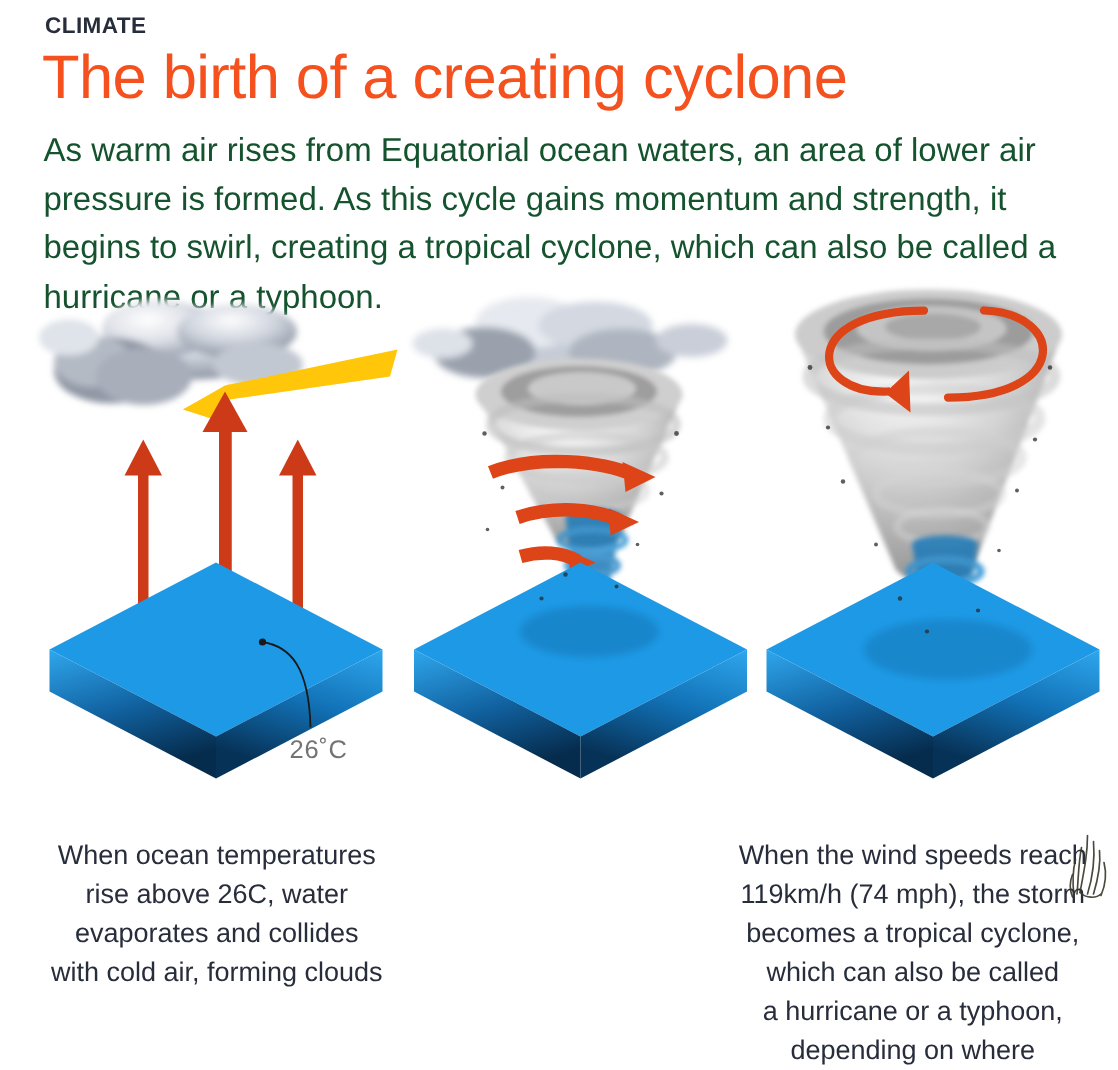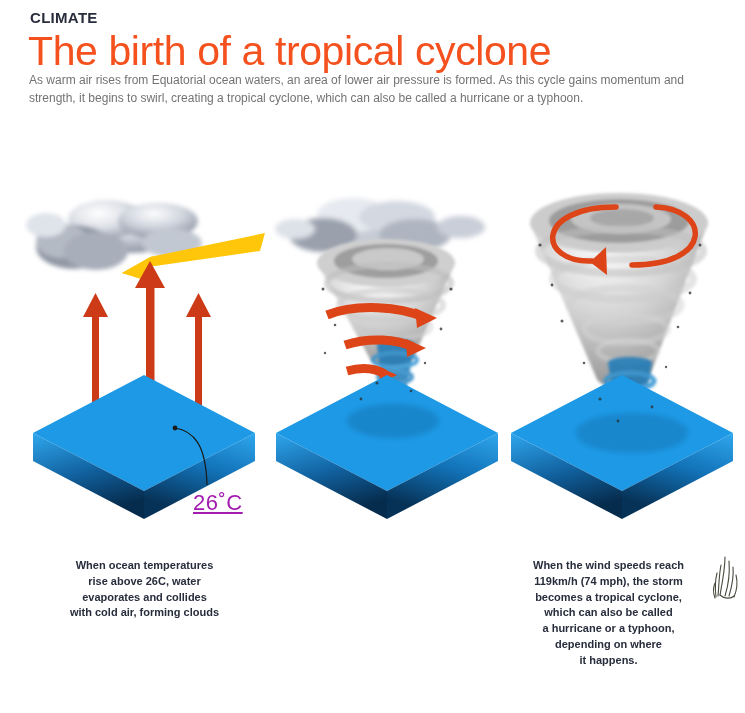--- a/index.html
+++ b/index.html
@@ -19,60 +19,59 @@
     font-size:15px;font-weight:bold;letter-spacing:.3px;
     color:#282d3c;
   }
   .title{
     position:absolute;left:28px;top:30px;
     font-size:41px;font-weight:400;line-height:1.05;
     color:#f4511e;letter-spacing:-0.4px;
     white-space:nowrap;
   }
   .standfirst{
-    position:absolute;left:29px;top:72px;width:700px;
-    font-size:12px;line-height:1.48;color:#737373;font-weight:400;
+    position:absolute;left:29px;top:84px;width:700px;
+    font-size:22px;line-height:1.48;color:#14532d;font-weight:400;
   }
 
   
   .panel{position:absolute;top:185px;width:245px;height:340px;}
   #panel-1{left:22px;}
   #panel-2{left:265px;}
   #panel-3{left:500px;}
   .art{position:absolute;inset:0;}
 
   
   .caption{
     position:absolute;top:558px;width:233px;
-    text-align:center;font-size:11px;line-height:1.44;
-    font-weight:bold;color:#282d3c;
+    text-align:center;font-size:18px;line-height:1.44;
+    font-weight:normal;color:#282d3c;
   }
   #caption-1{left:28px;}
   #caption-2{left:268px;}
   #caption-3{left:492px;}
 
   
   .temp-label{
     position:absolute;left:193px;top:490px;
-    font-size:22px;color:#a21caf;font-weight:400;
+    font-size:17px;color:#737373;font-weight:400;
     letter-spacing:.5px;
-    text-decoration:underline;
   }
   .signature{
     position:absolute;right:4px;bottom:2px;
     width:34px;height:46px;opacity:.92;
   }
 </style>
 </head>
 <body>
 
 <div class="page">
 
   <div class="kicker">CLIMATE</div>
-  <div class="title">The birth of a tropical cyclone</div>
+  <div class="title">The birth of a creating cyclone</div>
   <div class="standfirst">As warm air rises from Equatorial ocean waters, an area of lower air pressure is formed. As this cycle gains momentum and strength, it begins to swirl, creating a tropical cyclone, which can also be called a hurricane or a typhoon.</div>
 
   <div class="panel" id="panel-1">
     <svg class="art" viewBox="0 0 245 340">
       <defs>
         <linearGradient id="oceanSideL" x1="0" y1="0" x2="0.35" y2="1">
           <stop offset="0" stop-color="#2fa7ee"></stop>
             <stop offset=".55" stop-color="#11619f"></stop>
             <stop offset="1" stop-color="#062c4d"></stop>
         </linearGradient>

